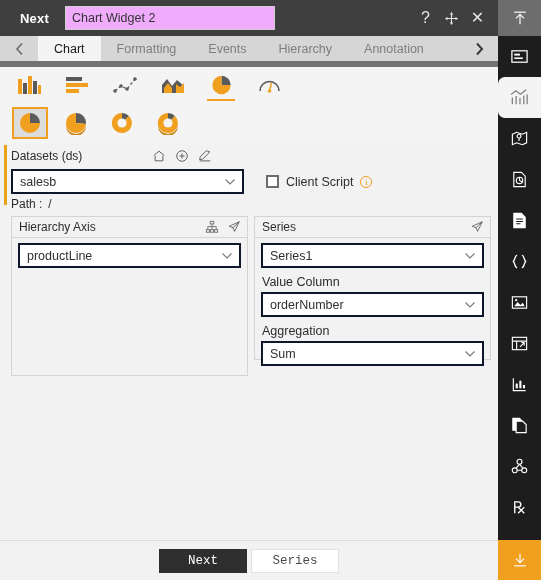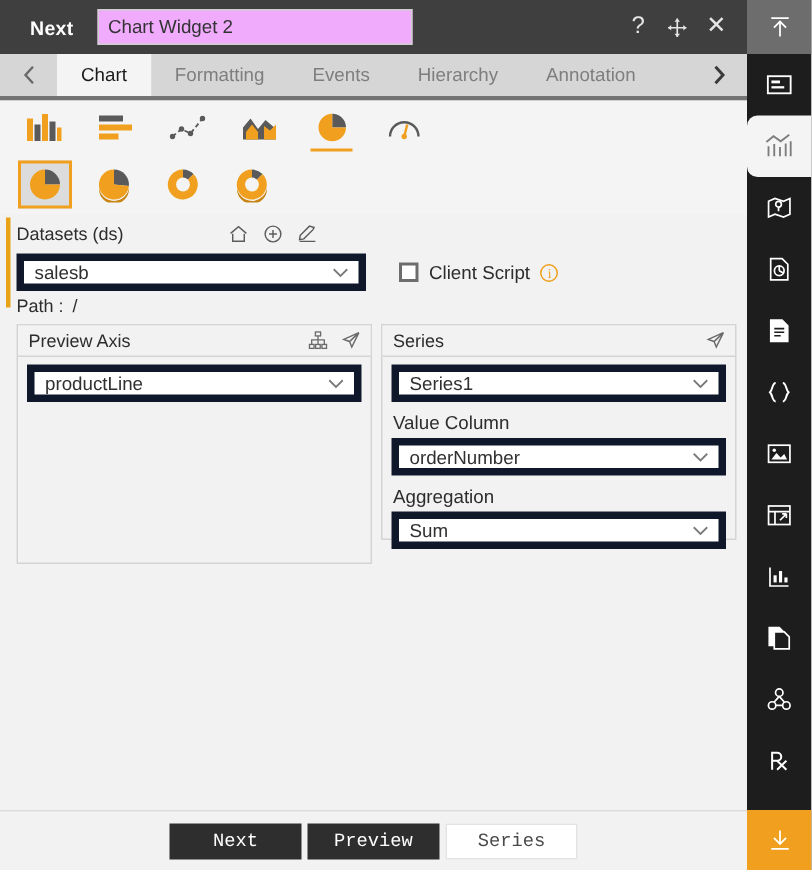--- a/index.html
+++ b/index.html
@@ -45,21 +45,21 @@
   }
   .glyph-q { font-size: 16px; line-height: 1; font-weight: normal; }
   .glyph-x { font-size: 16px; line-height: 1; }
 
   
   .tabbar {
     position: absolute; left: 0; top: 36px;
     width: 498px; height: 31px;
     background: #d6d6d6;
     display: flex; align-items: stretch;
-    border-bottom: 3px solid #737373;
+    border-bottom: 6px solid #737373;
   }
   .tab-arrow {
     width: 38px; display: flex; align-items: center; justify-content: center;
     color: #6a6a6a; cursor: pointer; background: #d6d6d6;
   }
   .tab-arrow svg { display: block; }
   .tab {
     display: flex; align-items: center; justify-content: center;
     padding: 0 16px;
     font-size: 12.5px; color: #7e7e7e;
@@ -118,21 +118,21 @@
   }
   .ds-head-label { font-size: 12px; color: #2d2d2d; }
   .ds-head-icons {
     display: flex; align-items: center; gap: 9px;
     margin-left: 70px; color: #5c5c5c;
   }
   .ds-head-icons .dicon { cursor: pointer; display: flex; }
   .ds-row { display: flex; align-items: center; margin-top: 3px; }
   .select-box {
     position: relative; background: #fff;
-    border: 5px solid #0f172a;
+    border: 2px solid #0f172a;
     height: 25px; display: flex; align-items: center;
     padding: 0 22px 0 7px;
     font-size: 12.5px; color: #303030;
     cursor: pointer; user-select: none;
   }
   .select-box .chev {
     position: absolute; right: 6px; top: 50%;
     transform: translateY(-50%);
     color: #7a7a7a; display: flex;
   }
@@ -407,21 +407,21 @@
       </div>
     </div>
 
     <div class="ds-path">
       <span>Path :</span><b>/</b>
     </div>
   </div>
 
   <div class="panel" id="panel-category">
     <div class="panel-head">
-      <span class="ptitle">Preview Axis</span>
+      <span class="ptitle">Hierarchy Axis</span>
       <span class="phicons">
         <span>
           <svg width="14" height="14" viewBox="0 0 16 16" fill="none" stroke="#6a6a6a" stroke-width="1">
             <rect x="6" y="1.5" width="4" height="3"></rect>
             <rect x="1.5" y="11" width="3.5" height="3"></rect>
             <rect x="6.2" y="11" width="3.5" height="3"></rect>
             <rect x="11" y="11" width="3.5" height="3"></rect>
             <path d="M8 4.5V7.5M3.2 11V7.5h9.6V11M8 7.5v3.5"></path>
           </svg>
         </span>
@@ -482,21 +482,20 @@
           <svg width="12" height="9" viewBox="0 0 12 9" fill="none" stroke="#7a7a7a" stroke-width="1.2">
             <path d="M1.5 2 6 6.5 10.5 2"></path>
           </svg>
         </span>
       </div>
     </div>
   </div>
 
   <div class="footer">
     <div class="btn btn-dark">Next</div>
-    <div class="btn btn-dark">Preview</div>
     <div class="btn btn-light">Series</div>
   </div>
 
   <div class="rail">
     <div class="rail-top">
       <svg width="18" height="18" viewBox="0 0 20 20" fill="none" stroke="#ffffff" stroke-width="1.3">
         <path d="M3.5 3.5h13"></path>
           <path d="M10 17V6.5"></path>
           <path d="M5.5 10.5 10 6l4.5 4.5"></path>
       </svg>

